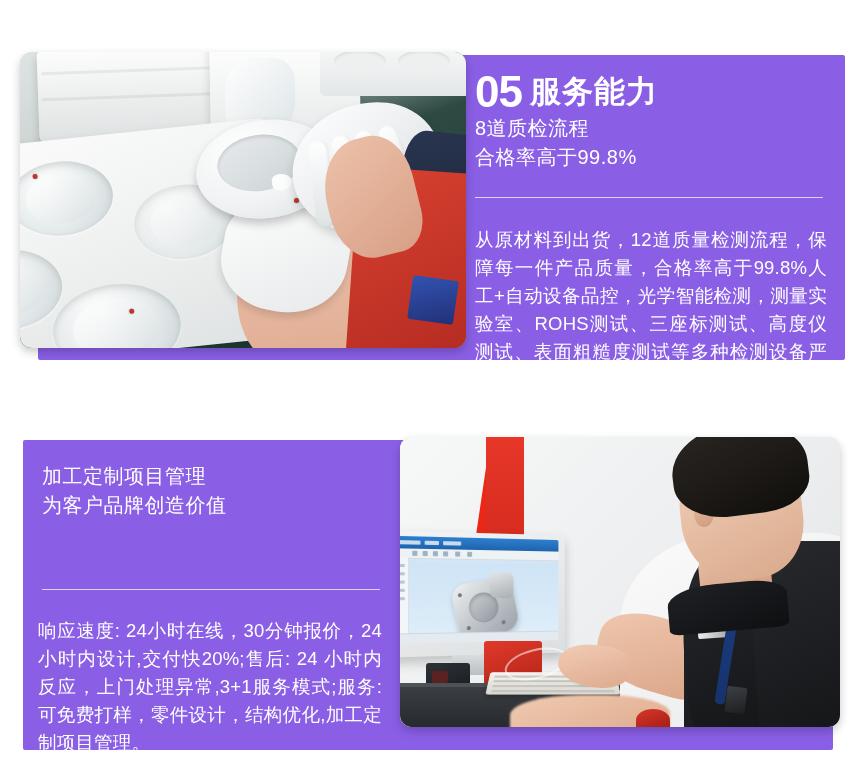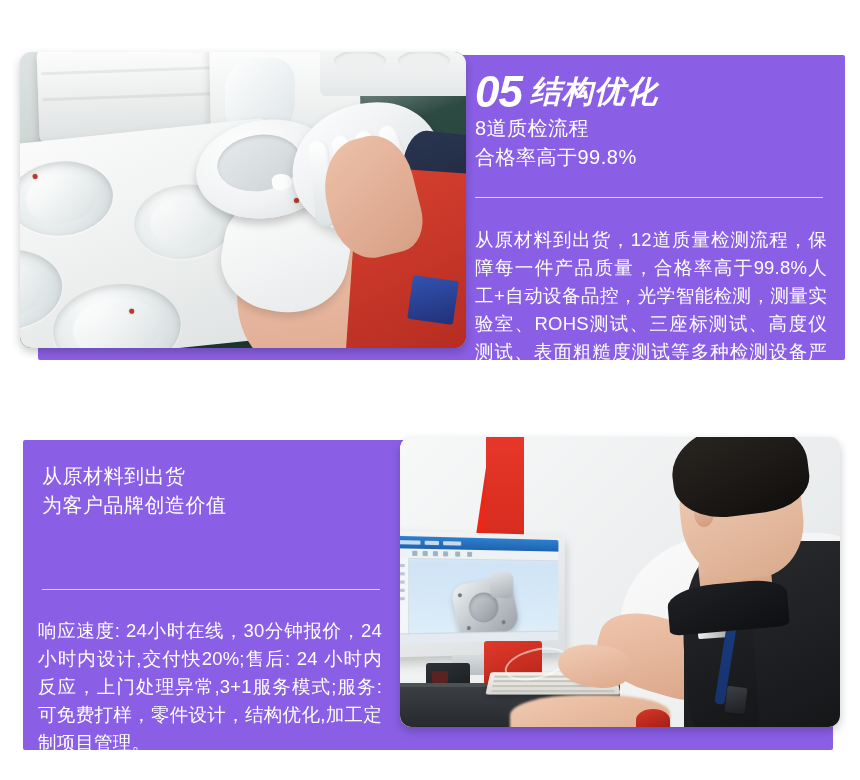--- a/index.html
+++ b/index.html
@@ -17,21 +17,21 @@
   .photo{position:absolute;overflow:hidden;background:#cfd3d6;}
 
   .num{
     font-size:44px;line-height:44px;font-weight:bold;color:#ffffff;
     letter-spacing:-1px;
   }
   .head-cn{
     font-size:31px;line-height:44px;font-weight:bold;color:#ffffff;
     margin-left:8px;letter-spacing:1px;
   }
-  .headrow{display:flex;align-items:center;font-style:italic;}
+  .headrow{display:flex;align-items:center;}
   .sub{
     font-size:20px;line-height:29px;color:#ffffff;font-weight:500;
     letter-spacing:.5px;white-space:pre-line;
   }
   .rule{height:1px;background:rgba(255,255,255,.72);}
   .body-txt{
     font-size:18.5px;line-height:28px;color:#ffffff;
     letter-spacing:.2px;text-align:justify;
   }
 
@@ -250,21 +250,21 @@
 
         <div class="navy"></div>
         <div class="worker"></div>
         <div class="logo"></div>
       </div>
     </div>
 
     <div id="card05-text">
       <div class="headrow">
         <span class="num">05</span>
-        <span class="head-cn">结构优化</span>
+        <span class="head-cn">服务能力</span>
       </div>
       <div class="sub">8道质检流程
 合格率高于99.8%</div>
     </div>
 
     <div class="rule" id="card05-rule"></div>
 
     <p class="body-txt" id="card05-body">从原材料到出货，12道质量检测流程，保障每一件产品质量，合格率高于99.8%人工+自动设备品控，光学智能检测，测量实验室、ROHS测试、三座标测试、高度仪测试、表面粗糙度测试等多种检测设备严格把控每步程序，对产品进行严格质检以确保产品质量</p>
   </section>
 
@@ -337,21 +337,21 @@
         <div class="head"></div>
         <div class="ear"></div>
         <div class="hair"></div>
 
         <div class="botblur"></div>
         <div class="redcap"></div>
       </div>
     </div>
 
     <div id="card06-text">
-      <div class="sub">从原材料到出货
+      <div class="sub">加工定制项目管理
 为客户品牌创造价值</div>
     </div>
 
     <div class="rule" id="card06-rule"></div>
 
     <p class="body-txt" id="card06-body">响应速度: 24小时在线，30分钟报价，24小时内设计,交付快20%;售后: 24 小时内反应，上门处理异常,3+1服务模式;服务:可免费打样，零件设计，结构优化,加工定制项目管理。</p>
   </section>
 
 </div>
 

